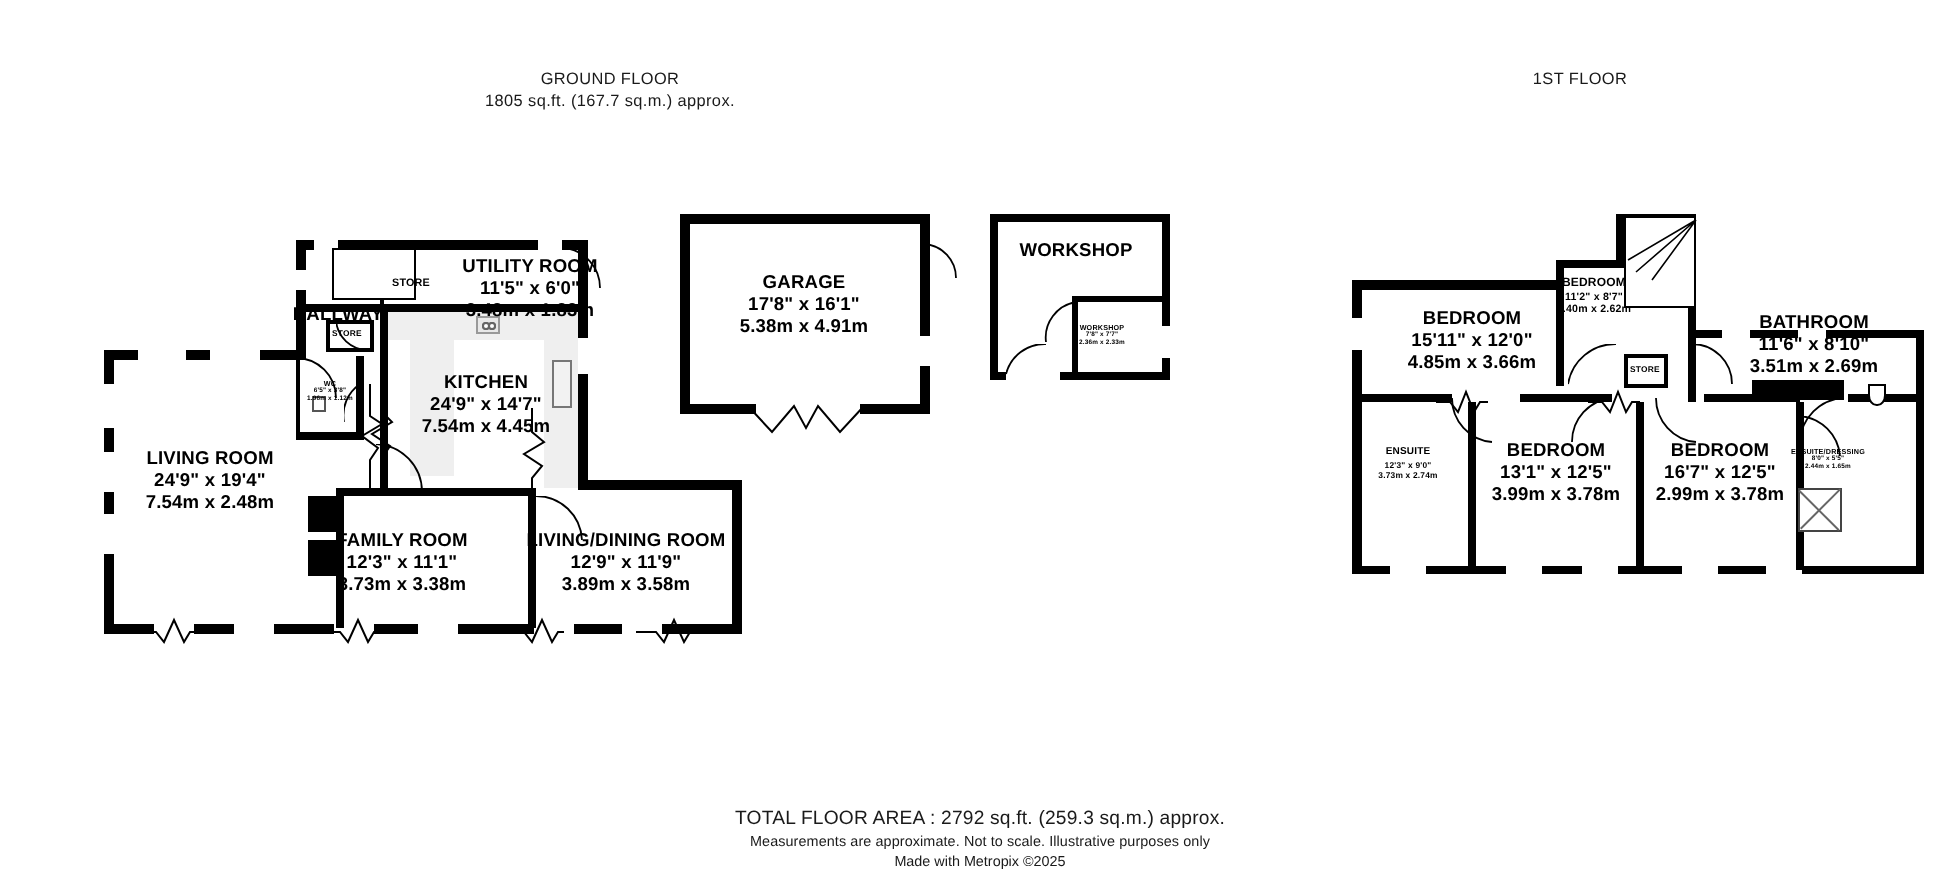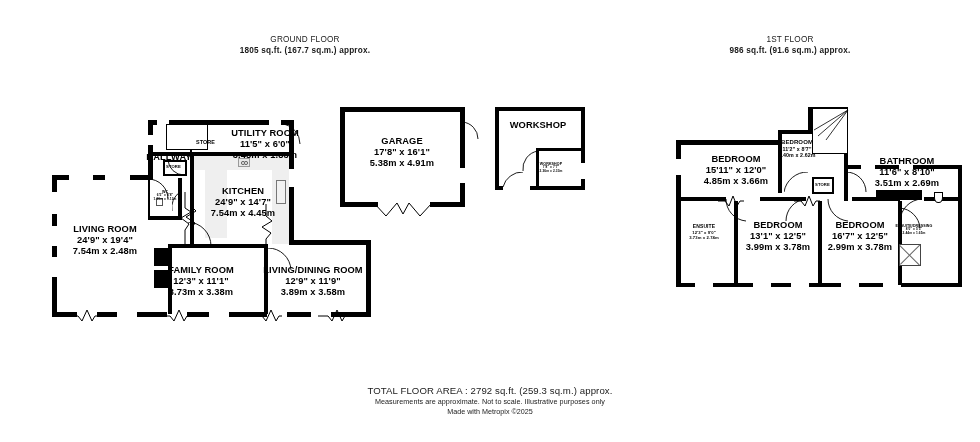--- a/index.html
+++ b/index.html
@@ -25,21 +25,21 @@
   .floor-heading {
     position: absolute;
     text-align: center;
     font-size: 8.2px;
     line-height: 11px;
     letter-spacing: 0.2px;
     color: #1a1a1a;
     white-space: nowrap;
   }
   .floor-heading .ttl { display:block; font-weight: 400; }
-  .floor-heading .sub { display:block; font-weight: 700; }
+  .floor-heading .sub { display:block; font-weight: 400; }
 
   
   .footer {
     position: absolute;
     left: 0;
     width: 980px;
     text-align: center;
     color: #1a1a1a;
   }
   .footer .total {
@@ -147,21 +147,20 @@
 
 <div id="stage">
 
   <div class="floor-heading" style="left:205px; top:22px; width:200px;">
     <span class="ttl">GROUND FLOOR</span>
     <span class="sub">1805 sq.ft. (167.7 sq.m.) approx.</span>
   </div>
 
   <div class="floor-heading" style="left:690px; top:22px; width:200px;">
     <span class="ttl">1ST FLOOR</span>
-    <span class="sub">986 sq.ft. (91.6 sq.m.) approx.</span>
   </div>
 
   <div class="plan" style="left:0; top:0; width:660px; height:340px;">
 
     <div class="wall" style="left:52px; top:163px; width:5px; height:16px;"></div>
     <div class="winv" style="left:52px; top:179px; width:5px; height:24px;"></div>
     <div class="wall" style="left:52px; top:203px; width:5px; height:10px;"></div>
     <div class="winv" style="left:52px; top:213px; width:5px; height:22px;"></div>
     <div class="wall" style="left:52px; top:235px; width:5px; height:9px;"></div>
     <div class="winv" style="left:52px; top:244px; width:5px; height:22px;"></div>
@@ -603,19 +602,19 @@
 
     <div class="room micro" style="left:886px; top:212px; width:56px;">
       <span class="name">ENSUITE/DRESSING</span>
       <span class="imp">8'0"  x 5'5"</span>
       <span class="met">2.44m x 1.65m</span>
     </div>
 
     <div class="storelbl xs" style="left:815px; top:170px;">STORE</div>
   </div>
 
-  <div class="footer" style="top:372px;">
+  <div class="footer" style="top:391px;">
     <div class="total">TOTAL FLOOR AREA : 2792 sq.ft. (259.3 sq.m.) approx.</div>
     <div class="disc">Measurements are approximate.  Not to scale.  Illustrative purposes only</div>
     <div class="made">Made with Metropix ©2025</div>
   </div>
 
 </div>
 
 </body></html>

